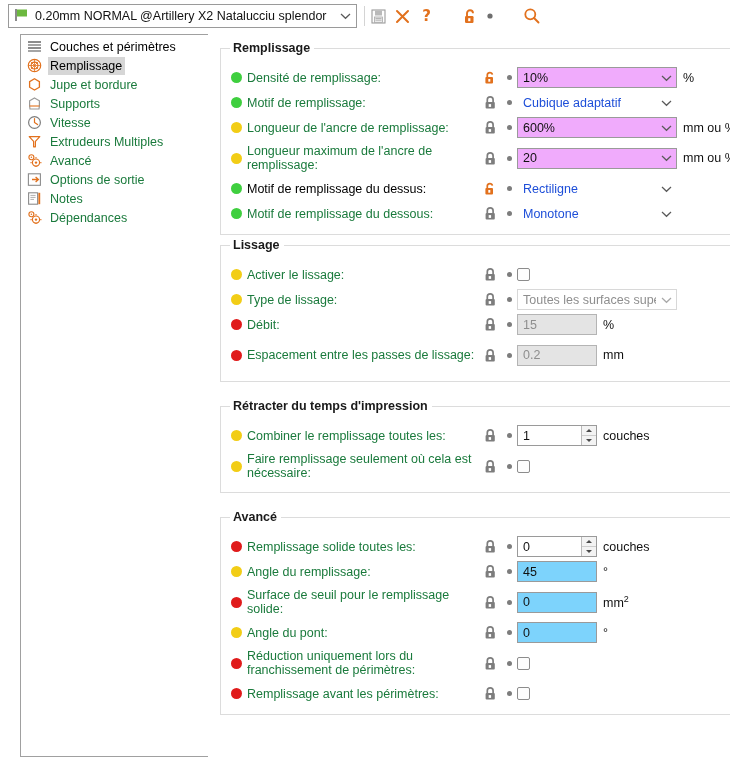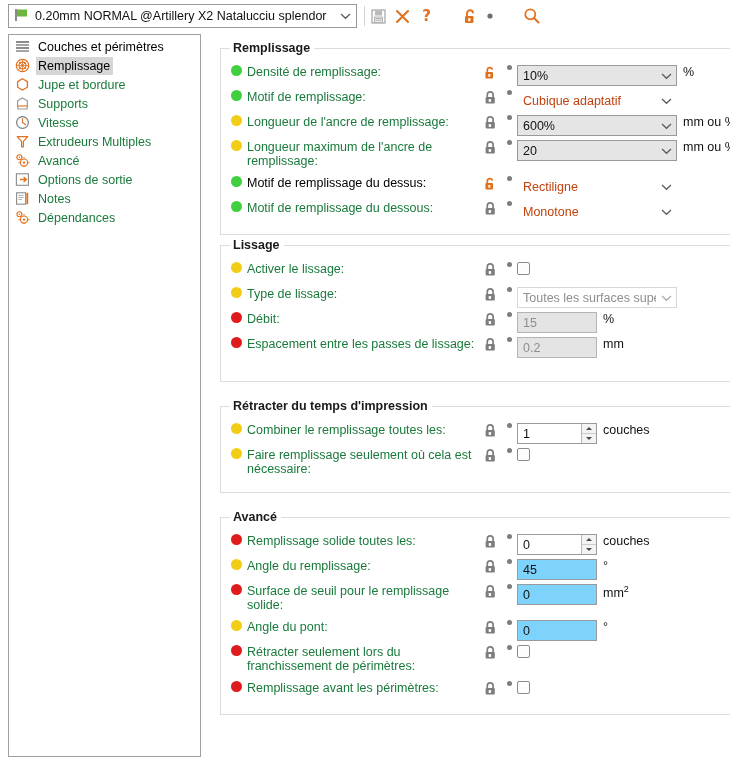--- a/index.html
+++ b/index.html
@@ -37,21 +37,21 @@
     position: absolute; top: 4px; width: 24px; height: 24px;
     display: flex; align-items: center; justify-content: center;
     background: transparent;
   }
   .sep-v {
     position: absolute; top: 6px; width: 1px; height: 20px; background: #d4d4d4;
   }
 
   
   #tree {
-    position: absolute; left: 8px; top: 34px; width: 193px; height: 723px;
+    position: absolute; left: 20px; top: 34px; width: 193px; height: 723px;
     border: 1px solid #a0a0a0; border-top: 1px solid #a0a0a0;
     background: #ffffff;
     padding-top: 2px;
     overflow: hidden;
   }
   .tree-item {
     height: 19px; display: flex; align-items: center;
     padding-left: 5px; white-space: nowrap;
   }
   .tree-item .ticon {
@@ -78,21 +78,21 @@
     padding: 16px 0 8px 0;
   }
   .group > .gtitle {
     position: absolute; top: -8px; left: 9px;
     background: #fff; padding: 0 4px 0 3px;
     font-size: 12.5px; font-weight: bold; color: #1a1a1a;
     white-space: nowrap;
   }
 
   .row {
-    display: flex; align-items: flex-start;
+    display: flex; align-items: center;
     min-height: 25px; padding: 0 0 0 10px;
     position: relative;
   }
   .row.tall { min-height: 36px; }
 
   .bullet {
     width: 11px; height: 11px; border-radius: 50%; flex: none;
     margin-right: 5px; margin-top: 0;
   }
   .bullet.green  { background: #3fcf3f; }
@@ -115,33 +115,33 @@
     width: 16px; flex: none; display: flex; align-items: center; justify-content: center;
   }
   .dotcell i {
     display: block; width: 5px; height: 5px; border-radius: 50%; background: #7d7d7d;
   }
 
   .ctl { flex: none; display: flex; align-items: center; }
 
   
   .combo-edit {
-    width: 160px; height: 21px; border: 1px solid #9a9a9a; background: #e5e5e5;
+    width: 160px; height: 21px; border: 1px solid #9a9a9a; background: #f0abfc;
     display: flex; align-items: center;
   }
   .combo-edit .v { flex: 1 1 auto; padding-left: 5px; font-size: 12.5px; color: #111;
                    overflow: hidden; white-space: nowrap; }
   .combo-edit .a { flex: none; width: 20px; display: flex; align-items: center; justify-content: center; }
 
   
   .combo-flat {
     width: 160px; height: 21px; border: 1px solid transparent; background: #fff;
     display: flex; align-items: center;
   }
-  .combo-flat .v { flex: 1 1 auto; padding-left: 5px; font-size: 12.5px; color: #c2410c;
+  .combo-flat .v { flex: 1 1 auto; padding-left: 5px; font-size: 12.5px; color: #1d4ed8;
                    overflow: hidden; white-space: nowrap; }
   .combo-flat .a { flex: none; width: 20px; display: flex; align-items: center; justify-content: center; }
 
   .combo-flat.disabled { border-color: #d8d8d8; }
   .combo-flat.disabled .v { color: #8e8e8e; }
 
   
   .field {
     width: 80px; height: 21px; border: 1px solid #9a9a9a; background: #7dd3fc;
     display: flex; align-items: center; padding-left: 5px;
@@ -705,21 +705,21 @@
         <span class="dotcell">
           <i></i>
         </span>
         <span class="ctl">
           <span class="field">0</span>
         </span>
         <span class="unit">°</span>
       </div>
       <div class="row tall">
         <span class="bullet red"></span>
-        <span class="lbl wrap">Rétracter seulement lors du franchissement de périmètres:</span>
+        <span class="lbl wrap">Réduction uniquement lors du franchissement de périmètres:</span>
         <span class="lockcell">
           <svg width="14" height="15" viewBox="0 0 14 15">
             <path d="M4.3 7 V4.7 A2.9 2.9 0 0 1 10.1 4.7 V7" stroke="#7d7d7d" stroke-width="1.7" fill="none"></path>
             <rect x="2.6" y="7" width="9.2" height="6.4" rx="1" fill="#7d7d7d"></rect>
             <rect x="5.7" y="9.1" width="2.4" height="2.8" fill="#fff"></rect>
           </svg>
         </span>
         <span class="dotcell">
           <i></i>
         </span>

